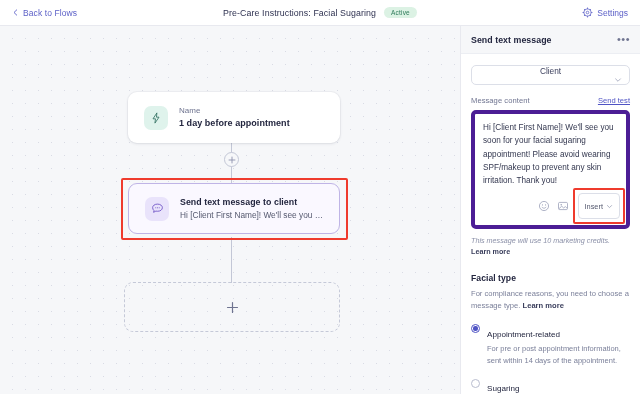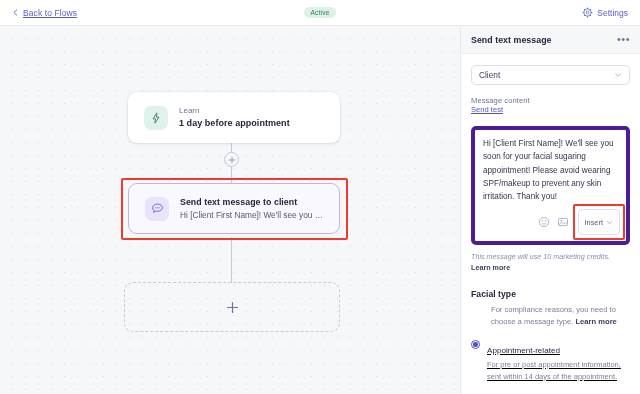--- a/index.html
+++ b/index.html
@@ -17,21 +17,20 @@
     border-bottom: 1px solid #e8e9ef;
     display: flex; align-items: center;
     position: relative;
     background: #fff;
     padding: 0 12px;
   }
   .back-link {
     display: flex; align-items: center; gap: 4px;
     color: #5b5fc7; font-size: 8.5px; cursor: pointer;
     letter-spacing: .1px;
-    text-decoration: underline;
   }
   .back-chev { width: 7px; height: 7px; display:block; }
   .topbar-center {
     position: absolute; left: 0; right: 0;
     display: flex; align-items: center; justify-content: center; gap: 8px;
     pointer-events: none;
   }
   .flow-title { font-size: 8.8px; color: #2e3150; letter-spacing: .1px; }
   .badge {
     font-size: 6.5px; color: #2e7a5a;
@@ -140,28 +139,28 @@
     border-bottom: 1px solid #eceef3;
     display: flex; align-items: center; justify-content: space-between;
     padding: 0 10px;
   }
   .panel-title { font-size: 8.8px; color: #23263f; font-weight: bold; letter-spacing: .05px; }
   .dots { font-size: 11px; color: #6f7490; line-height: 1; cursor: pointer; letter-spacing: .5px; }
 
   .panel-body { padding: 11px 10px 0; flex: 1; overflow: hidden; }
 
   .field-label { font-size: 7.6px; color: #6f7490; margin-bottom: 5px; letter-spacing: .05px; }
-  .field-row { display: flex; align-items: baseline; justify-content: space-between; margin-bottom: 12px; flex-direction: column; }
+  .field-row { display: flex; align-items: baseline; justify-content: space-between; margin-bottom: 5px; }
   .link {
     font-size: 7.6px; color: #4f53c4; text-decoration: underline; cursor: pointer;
   }
   .select {
     height: 20px; border: 1px solid #dcdfe8; border-radius: 5px;
     display: flex; align-items: center; padding: 0 7px;
-    font-size: 8.3px; color: #3a3e5c; cursor: pointer; background:#fff;
+    font-size: 8.3px; color: #3a3e5c; cursor: pointer; background:#fff;flex-direction:column;
   }
   .select .chev { margin-left: auto; width: 8px; height: 8px; display:block; }
 
   .composer {
     margin-top: 0; border: 4px solid #4c1d95; border-radius: 5px;
     background: #fff; overflow: hidden;
   }
   .composer-text {
     padding: 7px 8px 6px; font-size: 8.2px; color: #33374f;
     line-height: 1.62; min-height: 57px;
@@ -188,26 +187,26 @@
     margin-top: 7px; font-size: 7.2px; color: #8b90a8;
     font-style: italic; line-height: 1.5;
   }
   .credits b { font-style: normal; color: #3a3e5c; font-weight: bold; }
 
   .section-title {
     margin-top: 15px; font-size: 8.6px; color: #23263f; font-weight: bold;
     letter-spacing: .05px;
   }
   .section-desc {
-    margin-top: 5px; font-size: 7.6px; color: #7b809a; line-height: 1.55; margin-left: 20px;
+    margin-top: 5px; font-size: 7.6px; color: #7b809a; line-height: 1.55;
   }
   .section-desc b { color: #3a3e5c; font-weight: bold; }
 
   .radio-group { margin-top: 11px; }
-  .radio-item { display: flex; gap: 7px; margin-bottom: 11px; cursor: pointer; text-decoration: underline; }
+  .radio-item { display: flex; gap: 7px; margin-bottom: 11px; cursor: pointer; }
   .radio {
     width: 9px; height: 9px; border-radius: 50%;
     border: 1.2px solid #b9bdcf; background: #fff;
     flex: 0 0 auto; margin-top: 1.5px;
     display: flex; align-items: center; justify-content: center;
   }
   .radio.checked { border-color: #4f53c4; }
   .radio.checked::after {
     content: ""; width: 4.2px; height: 4.2px; border-radius: 50%; background: #4f53c4;
   }
@@ -221,20 +220,21 @@
 
   <div class="topbar">
     <div class="back-link">
       <svg class="back-chev" viewBox="0 0 8 8">
         <path d="M5.4 1 2.3 4l3.1 3" fill="none" stroke="#5b5fc7" stroke-width="1" stroke-linecap="round" stroke-linejoin="round"></path>
       </svg>
       <span>Back to Flows</span>
     </div>
 
     <div class="topbar-center">
+      <span class="flow-title">Pre-Care Instructions: Facial Sugaring</span>
       <span class="badge">Active</span>
     </div>
 
     <div class="settings">
       <svg class="gear" viewBox="0 0 16 16">
         <circle cx="8" cy="8" r="5.4" fill="none" stroke="#5b5fc7" stroke-width="1.1"></circle>
         <circle cx="8" cy="8" r="1.9" fill="none" stroke="#5b5fc7" stroke-width="1.1"></circle>
         <g stroke="#5b5fc7" stroke-width="1.1" stroke-linecap="round">
           <path d="M8 1.3v1.4M8 13.3v1.4M1.3 8h1.4M13.3 8h1.4M3.3 3.3l1 1M11.7 11.7l1 1M12.7 3.3l-1 1M4.3 11.7l-1 1"></path>
         </g>
@@ -251,21 +251,21 @@
         <div class="connector conn-1"></div>
         <div class="connector conn-2"></div>
 
         <div class="node node-start">
           <div class="node-icon icon-start">
             <svg viewBox="0 0 16 16">
               <path d="M9.2 1.2 4 9.1h3.3L6.6 14.8 12 6.9H8.6z" fill="none" stroke="#2f6f60" stroke-width="1.1" stroke-linejoin="round"></path>
             </svg>
           </div>
           <div class="node-text">
-            <div class="node-sub">Learn</div>
+            <div class="node-sub">Name</div>
             <div class="node-main">1 day before appointment</div>
           </div>
         </div>
 
         <div class="plus-circle">
           <svg viewBox="0 0 10 10">
             <path d="M5 1.3v7.4M1.3 5h7.4" stroke="#8c91ab" stroke-width="1.1" stroke-linecap="round"></path>
           </svg>
         </div>
 

